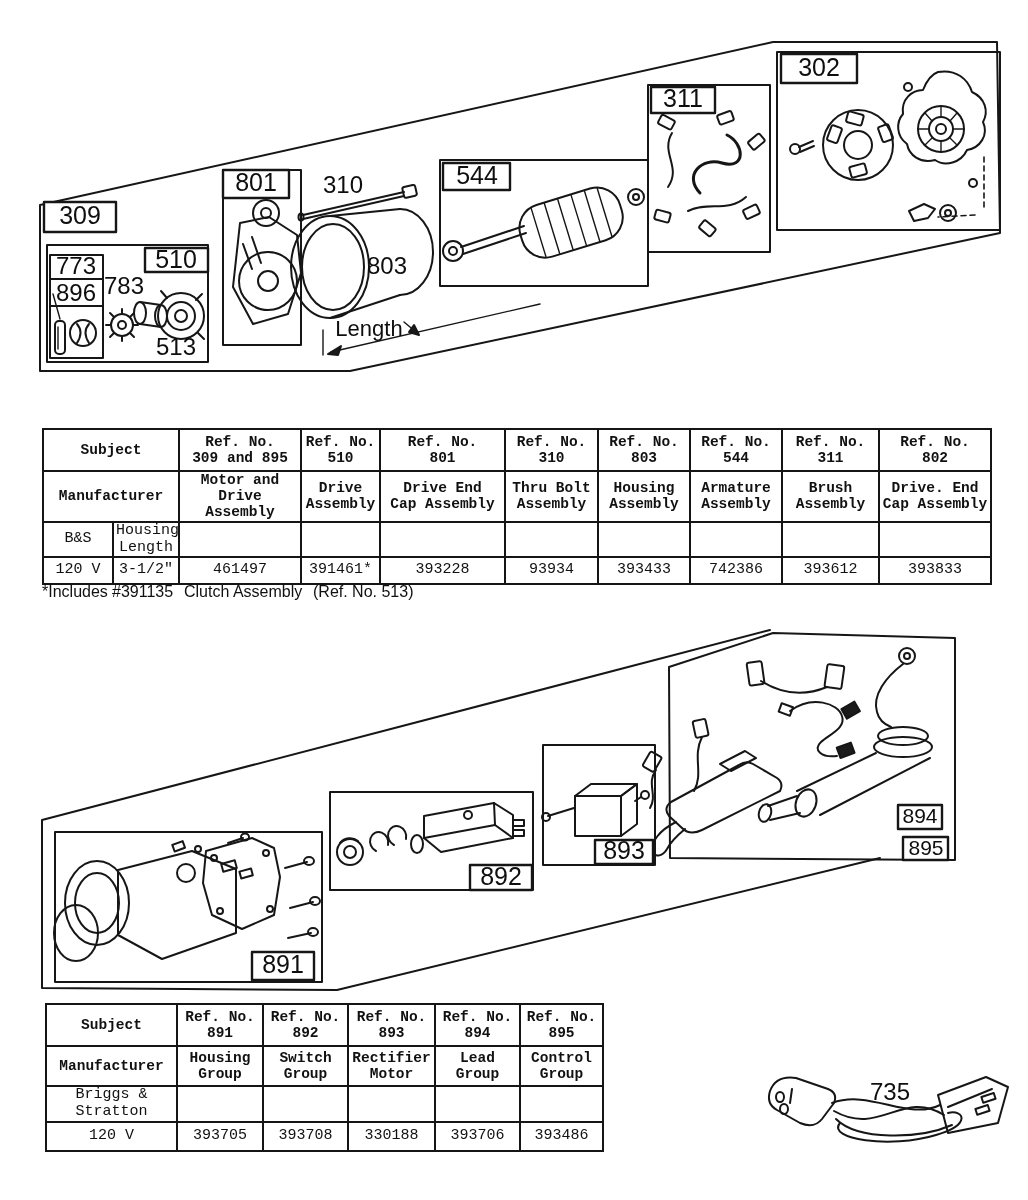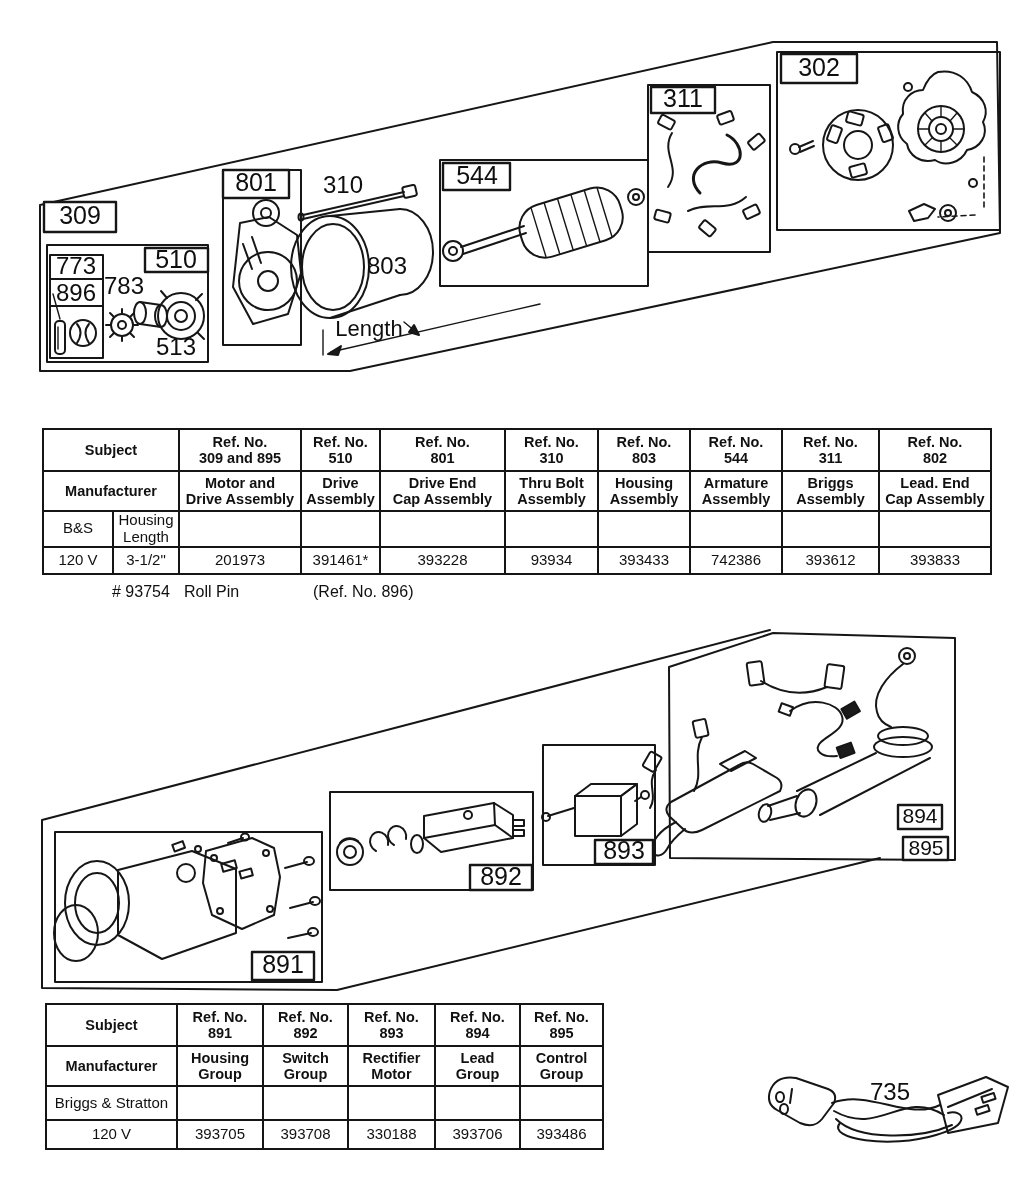--- a/index.html
+++ b/index.html
@@ -10,21 +10,21 @@
   svg rect.lb{fill:#ffffff;stroke-width:2.4;}
   svg .fillink{fill:#1b1b1b;}
   svg .thick{stroke-width:3;}
   svg .thin{stroke-width:1.4;}
   svg .dash{stroke-dasharray:5 4;stroke-width:1.6;}
   svg text{fill:#0e0e0e;stroke:none;text-anchor:middle;font-family:"Liberation Sans",sans-serif;}
   svg text.big{font-size:25px;}
   svg text.md{font-size:24px;}
   svg text.sm{font-size:21px;}
   svg text.len{font-size:22px;}
-  .tbl{position:absolute;border-collapse:collapse;table-layout:fixed;background:#fff;}
+  .tbl{position:absolute;border-collapse:collapse;table-layout:fixed;background:#fff;font-family:Liberation Mono, monospace;}
   .tbl td{border:2px solid #151515;text-align:center;vertical-align:middle;
           white-space:pre-line;padding:0 2px;font-size:15px;line-height:1.12;color:#111;}
   .tbl td.h{font-weight:bold;font-size:14.5px;}
   .t1{left:42px;top:428px;width:948px;}
   .t1 tr:nth-child(1){height:42px;}
   .t1 tr:nth-child(2){height:40px;}
   .t1 tr:nth-child(3){height:34px;}
   .t1 tr:nth-child(4){height:27px;}
   .t2{left:45px;top:1003px;width:557px;}
   .t2 tr:nth-child(1){height:42px;}
@@ -283,59 +283,59 @@
       <td class="h">Drive
 Assembly</td>
       <td class="h">Drive End
 Cap Assembly</td>
       <td class="h">Thru Bolt
 Assembly</td>
       <td class="h">Housing
 Assembly</td>
       <td class="h">Armature
 Assembly</td>
-      <td class="h">Briggs
+      <td class="h">Brush
 Assembly</td>
-      <td class="h">Lead. End
+      <td class="h">Drive. End
 Cap Assembly</td>
     </tr>
     <tr>
       <td>B&amp;S</td>
       <td>Housing
 Length</td>
       <td></td>
           <td></td>
       <td></td>
           <td></td>
       <td></td>
           <td></td>
       <td></td>
           <td></td>
     </tr>
     <tr>
       <td>120 V</td>
       <td>3-1/2"</td>
-      <td>201973</td>
+      <td>461497</td>
       <td>391461*</td>
       <td>393228</td>
       <td>93934</td>
       <td>393433</td>
       <td>742386</td>
       <td>393612</td>
       <td>393833</td>
     </tr>
   </tbody>
     </table>
 
   <div class="notes">
     <div class="row">
-      <span></span>
-      <span class="num"># 93754</span>
-      <span>Roll Pin</span>
-      <span>(Ref. No. 896)</span>
+      <span>*Includes</span>
+      <span class="num">#391135</span>
+      <span>Clutch Assembly</span>
+      <span>(Ref. No. 513)</span>
     </div>
   </div>
 
   <svg class="d2" style="left:0;top:615px" width="1028" height="390" viewBox="0 0 1028 390">
     <g>
       <path d="M770,15 L42,205 L42,373 L337,375 L880,243"></path>
       <polygon points="669,52 773,18 955,23 955,245 670,243"></polygon>
     </g>
 
     <g>

